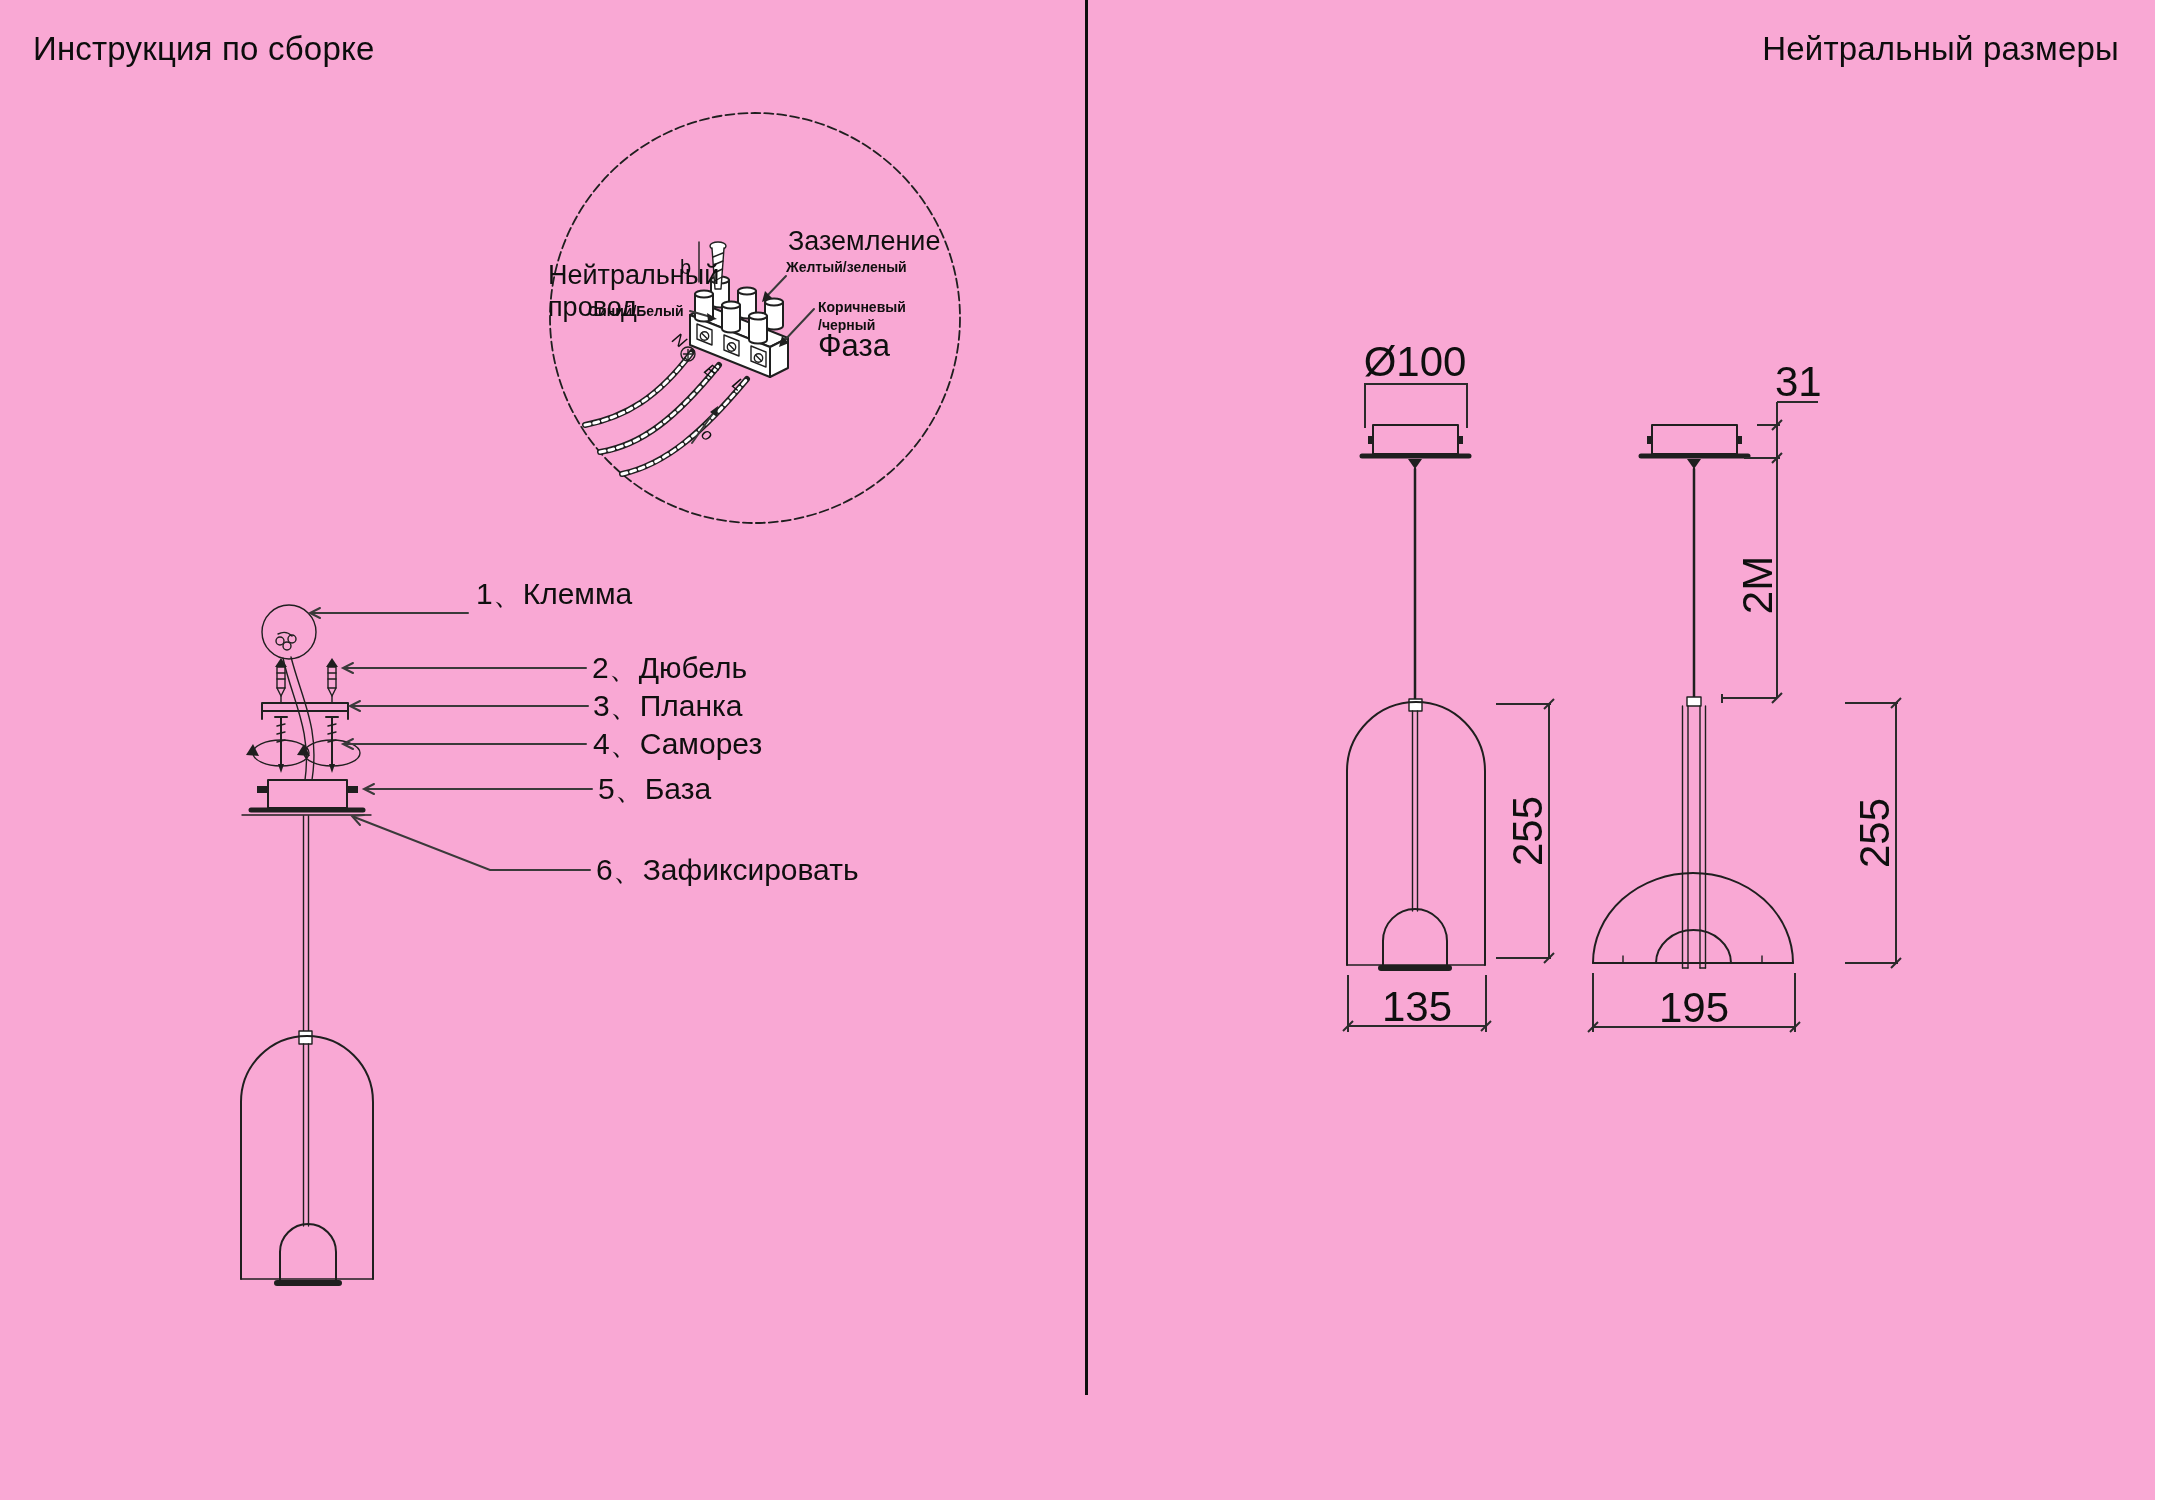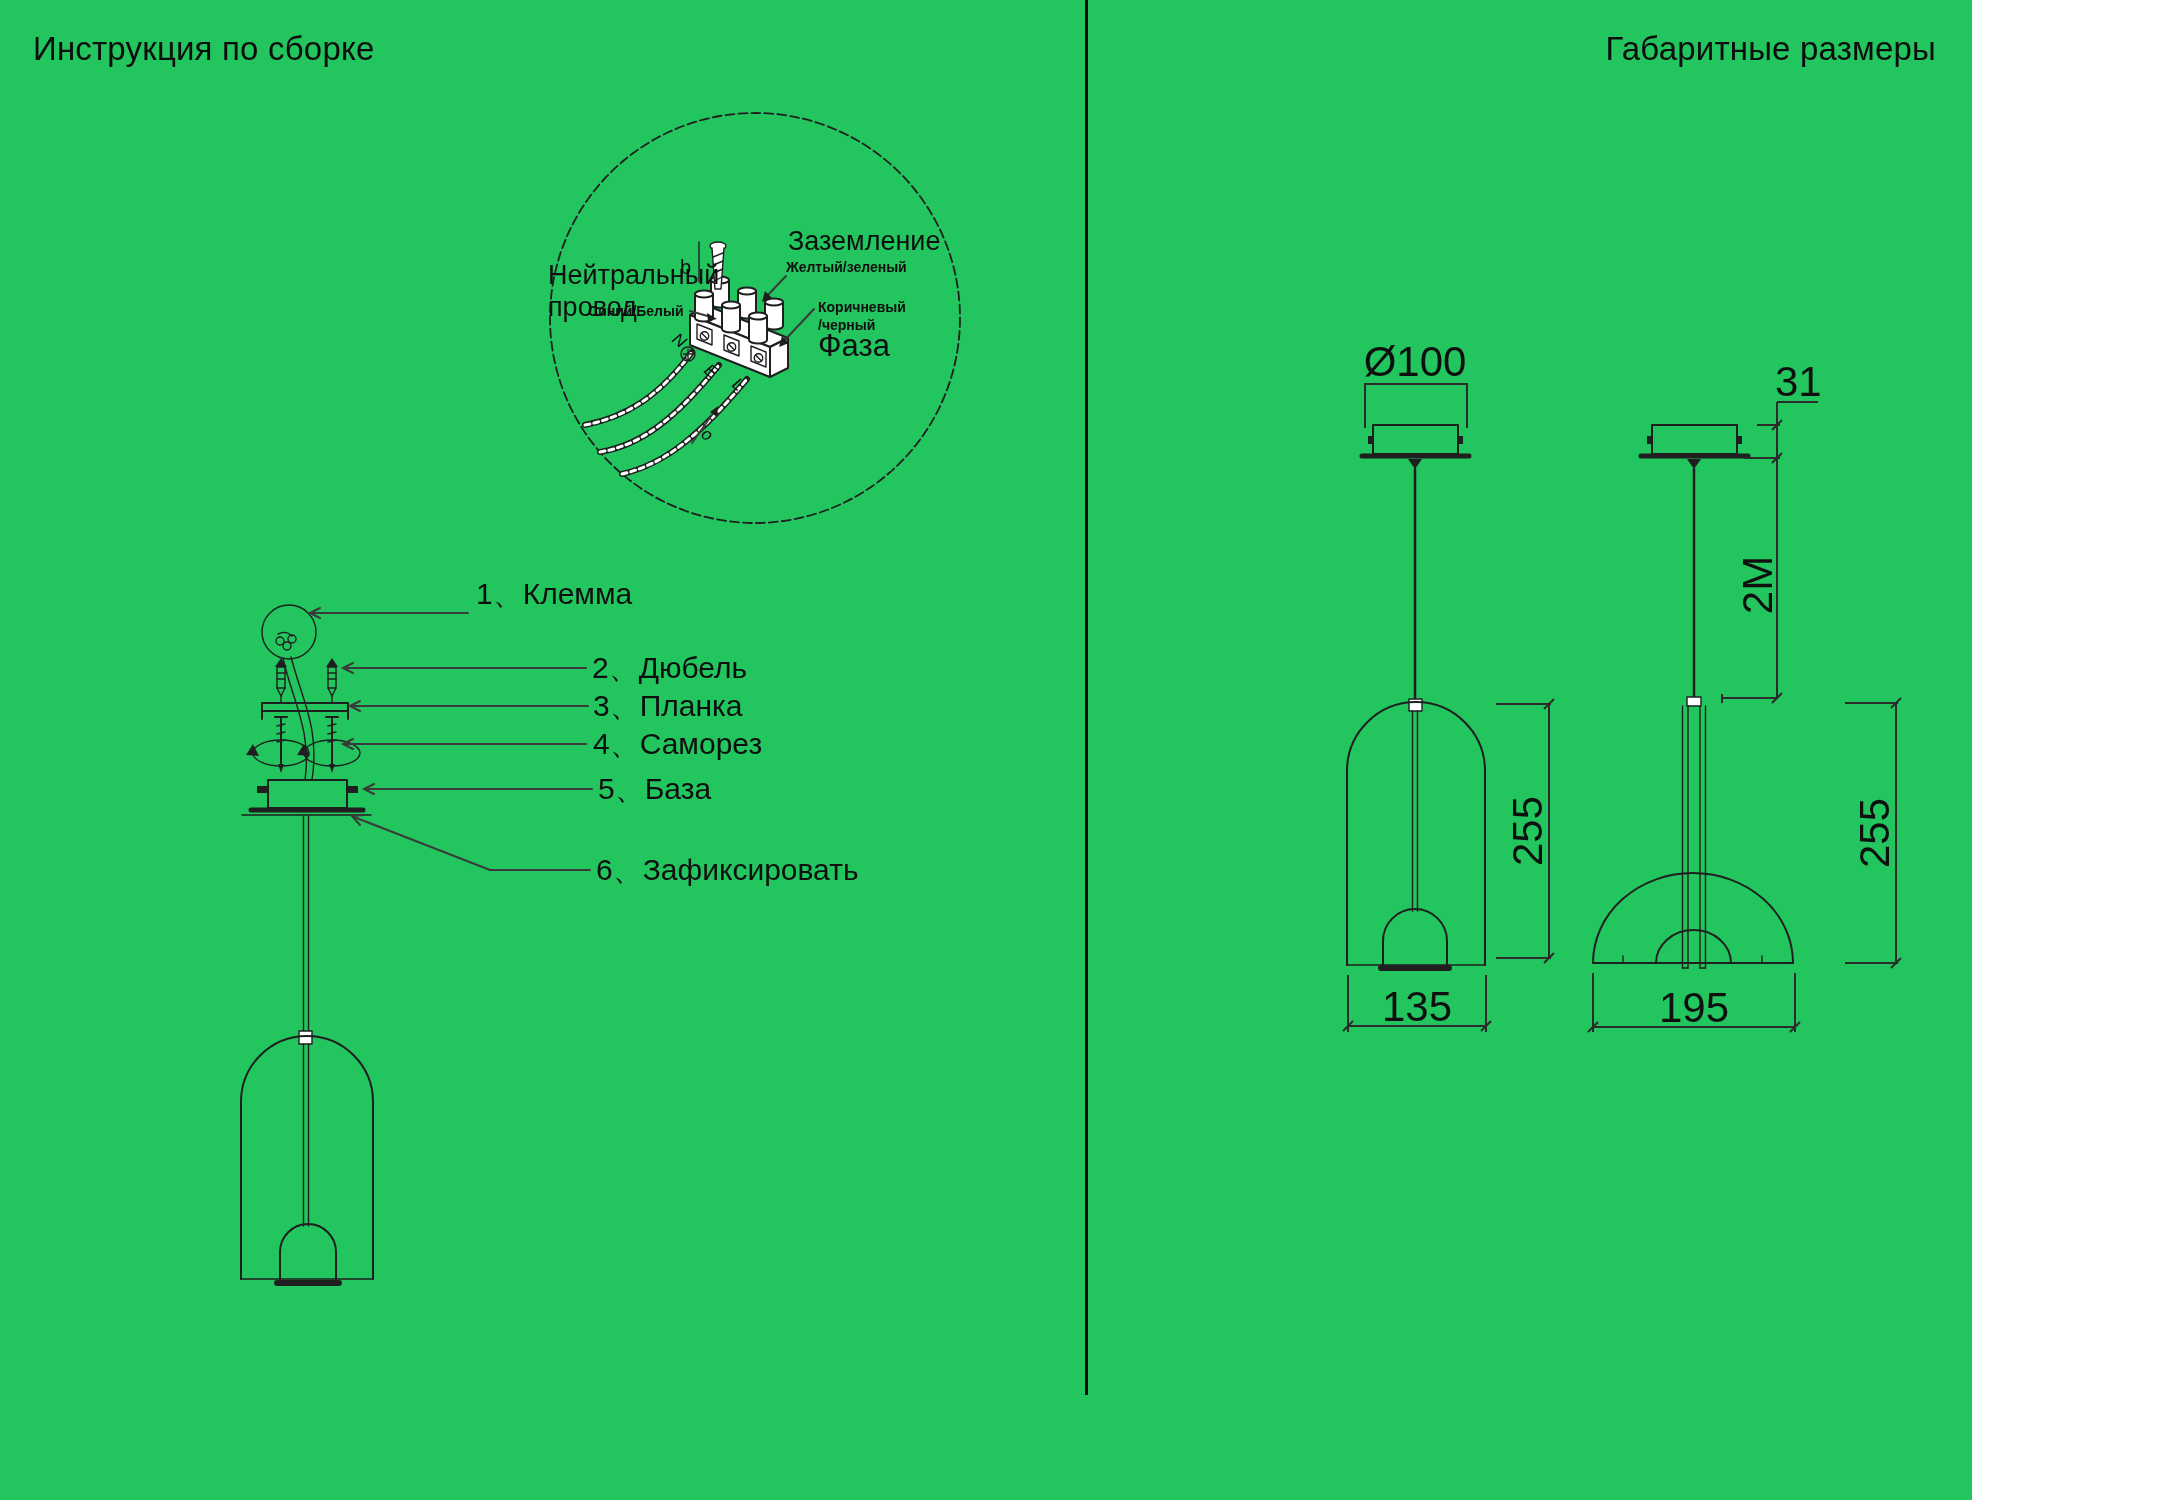--- a/index.html
+++ b/index.html
@@ -1,17 +1,17 @@
 <!DOCTYPE html>
 <html><head>
 <meta charset="utf-8">
 <style>
   html,body{margin:0;padding:0;background:#fff;}
-  .page{position:relative;width:1972px;height:1500px;background:#22c55e;overflow:hidden;
-        font-family:"Liberation Sans","DejaVu Sans",sans-serif;color:#111;}
+  .page{position:relative;width:2127px;height:1500px;background:#f9a8d4;overflow:hidden;
+        font-family:"Liberation Sans","DejaVu Sans",sans-serif;color:#111;padding-left:28px;}
   .abs{position:absolute;}
   .hdr{font-size:33px;letter-spacing:0.2px;color:#0d0d0d;white-space:nowrap;}
   .unit{font-size:33px;font-weight:600;color:#1a1a1a;white-space:nowrap;}
   .footer{font-size:44px;color:#000;white-space:nowrap;}
   .condensed{display:inline-block;transform:scaleX(0.86);transform-origin:left center;}
   .divider{position:absolute;left:1085px;top:0;width:3px;height:1395px;background:#0f0f0f;}
   svg{position:absolute;left:0;top:0;}
   .ln{fill:none;stroke:#1f1f1f;stroke-width:2;stroke-linecap:round;stroke-linejoin:round;}
   .thin{stroke-width:1.4;}
   .dim{fill:none;stroke:#2b2b2b;stroke-width:2;stroke-linecap:butt;}
@@ -25,21 +25,21 @@
   .t-phase{font-size:31px;}
   .t-sm{font-size:14px;font-weight:700;}
   .t-ltr{font-size:17px;font-style:italic;}
 </style>
 </head>
 <body>
 
 <div class="page">
 
   <div class="abs hdr" style="left:33px;top:30px;">Инструкция по сборке</div>
-  <div class="abs hdr" style="right:36px;top:30px;">Габаритные размеры</div>
+  <div class="abs hdr" style="right:36px;top:30px;">Нейтральный размеры</div>
   <div class="divider"></div>
 
   <svg width="2174" height="1500" viewBox="0 0 2174 1500">
 
     <g>
       <circle cx="755" cy="318" r="205" class="ln" style="stroke-width:1.8;stroke-dasharray:9 4;"></circle>
 
       <g>
         <path d="M585,425 C625,417 658,398 692,352" class="ln" style="stroke-width:6"></path>
         <path d="M585,425 C625,417 658,398 692,352" class="ln" style="stroke:#fff;stroke-width:3;stroke-dasharray:5 4"></path>

